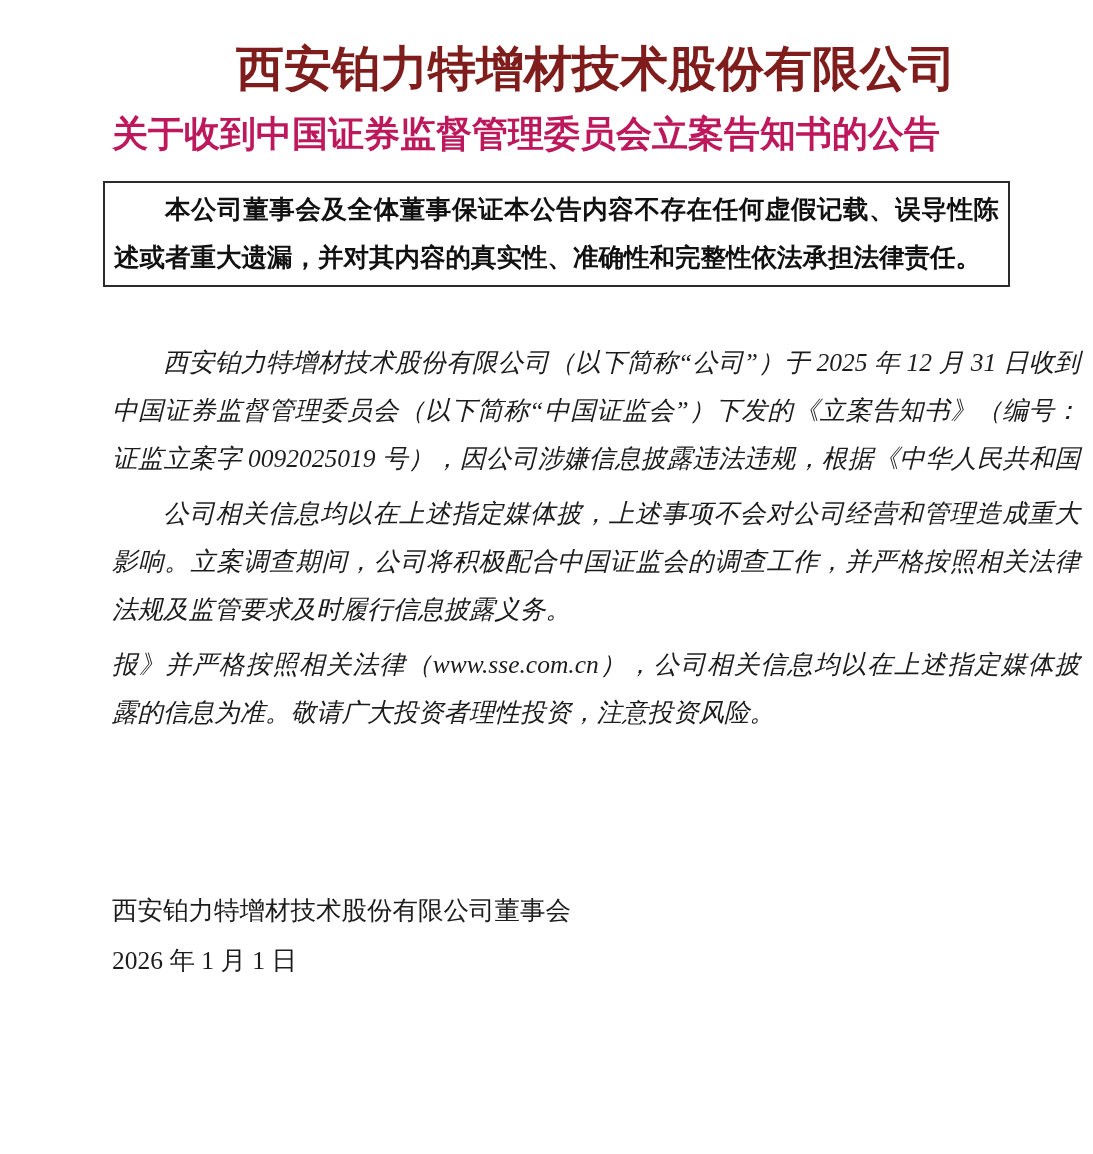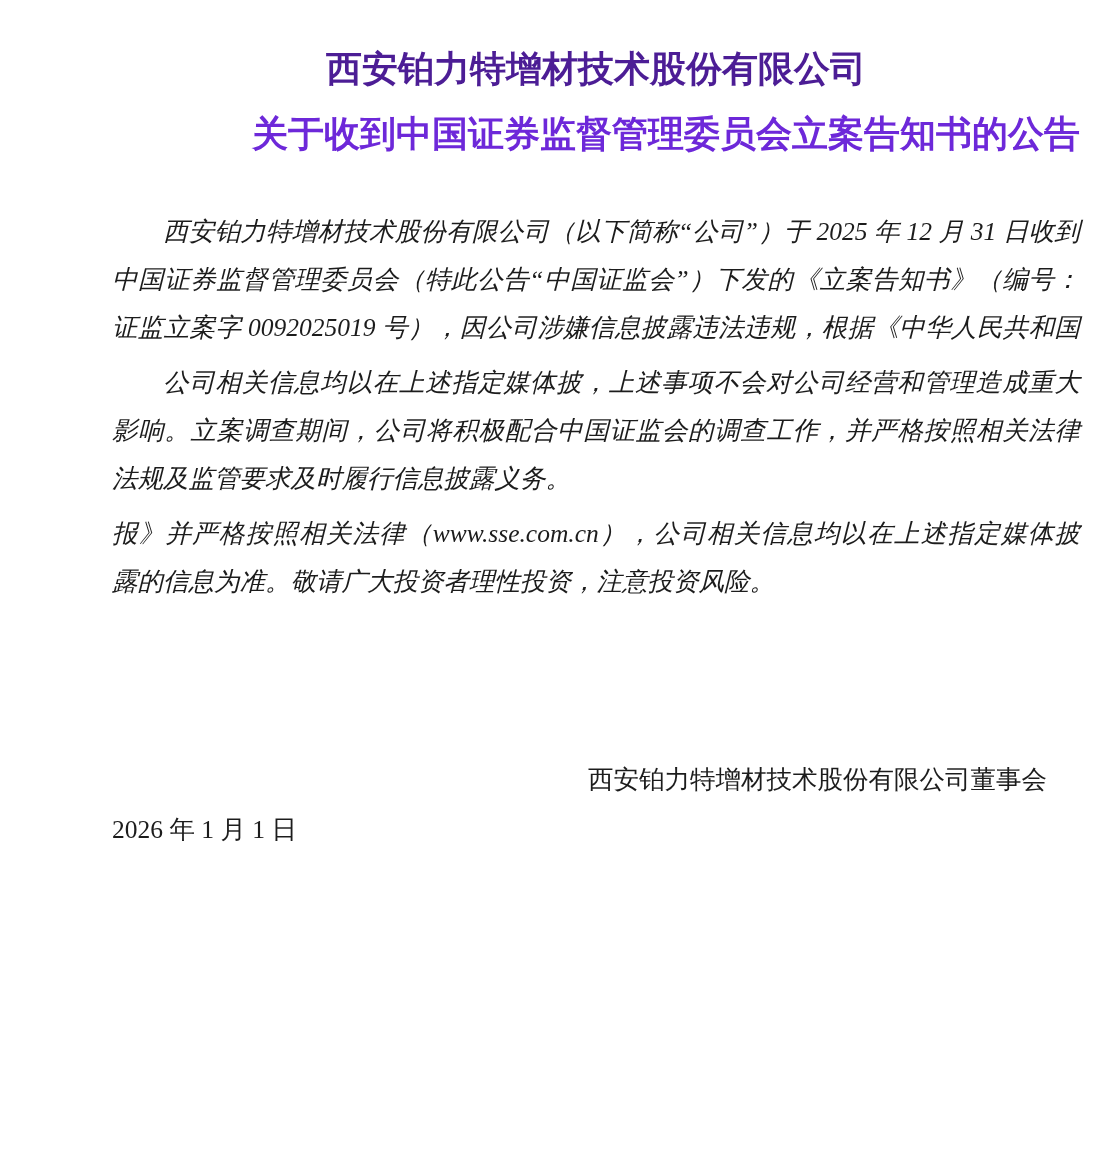--- a/index.html
+++ b/index.html
@@ -10,33 +10,33 @@
     height: 1154px;
     background: #ffffff;
     overflow: hidden;
     font-family: "Liberation Serif", "DejaVu Serif", serif;
     color: #1c1c1c;
   }
   .content { padding: 0 13px 0 112px; }
 
   .title-company {
     margin-top: 46px;
-    font-size: 36px;
+    font-size: 48px;
     font-weight: bold;
     line-height: 46px;
     text-align: center;
-    color: #4c1d95;
+    color: #7f1d1d;
   }
   .title-announcement {
     margin-top: 20px;
     font-size: 36px;
     font-weight: bold;
     line-height: 44px;
-    text-align: right;
-    color: #6d28d9;
+    text-align: left;
+    color: #be185d;
   }
 
   .disclaimer-box {
     margin-top: 25px;
     margin-left: -9px;
     width: 907px;
     border: 2px solid #2b2b2b;
     padding: 3px 9px;
     font-size: 25.5px;
     font-weight: bold;
@@ -56,45 +56,48 @@
   .para.spaced { margin-bottom: 7px; }
 
   .closing-line {
     line-height: 48px;
     text-indent: 2em;
     font-size: 25.5px;
   }
 
   .signature-block { margin-top: 150px; font-size: 25.5px; }
   .signature-line {
-    text-align: right;
     padding-right: 33px;
     line-height: 48px;
   }
   .date-line {
     padding-right: 40px;
     line-height: 52px;
   }
 </style>
 </head>
 <body>
 
 <div class="page">
   <div class="content">
 
     <div class="title-company">西安铂力特增材技术股份有限公司</div>
 
     <div class="title-announcement">关于收到中国证券监督管理委员会立案告知书的公告</div>
 
+    <div class="disclaimer-box">
+        <div class="line indent">本公司董事会及全体董事保证本公告内容不存在任何虚假记载、误导性陈</div>
+        <div class="line last">述或者重大遗漏，并对其内容的真实性、准确性和完整性依法承担法律责任。</div>
+      </div>
 
     <div class="body-block">
 
       <div class="para spaced">
           <div class="line indent">西安铂力特增材技术股份有限公司（以下简称“公司”）于 2025 年 12 月 31 日收到</div>
-          <div class="line">中国证券监督管理委员会（特此公告“中国证监会”）下发的《立案告知书》（编号：</div>
+          <div class="line">中国证券监督管理委员会（以下简称“中国证监会”）下发的《立案告知书》（编号：</div>
           <div class="line">证监立案字 0092025019 号），因公司涉嫌信息披露违法违规，根据《中华人民共和国</div>
         </div>
 
       <div class="para spaced">
           <div class="line indent">公司相关信息均以在上述指定媒体披，上述事项不会对公司经营和管理造成重大</div>
           <div class="line">影响。立案调查期间，公司将积极配合中国证监会的调查工作，并严格按照相关法律</div>
           <div class="line last">法规及监管要求及时履行信息披露义务。</div>
         </div>
 
       <div class="para">

